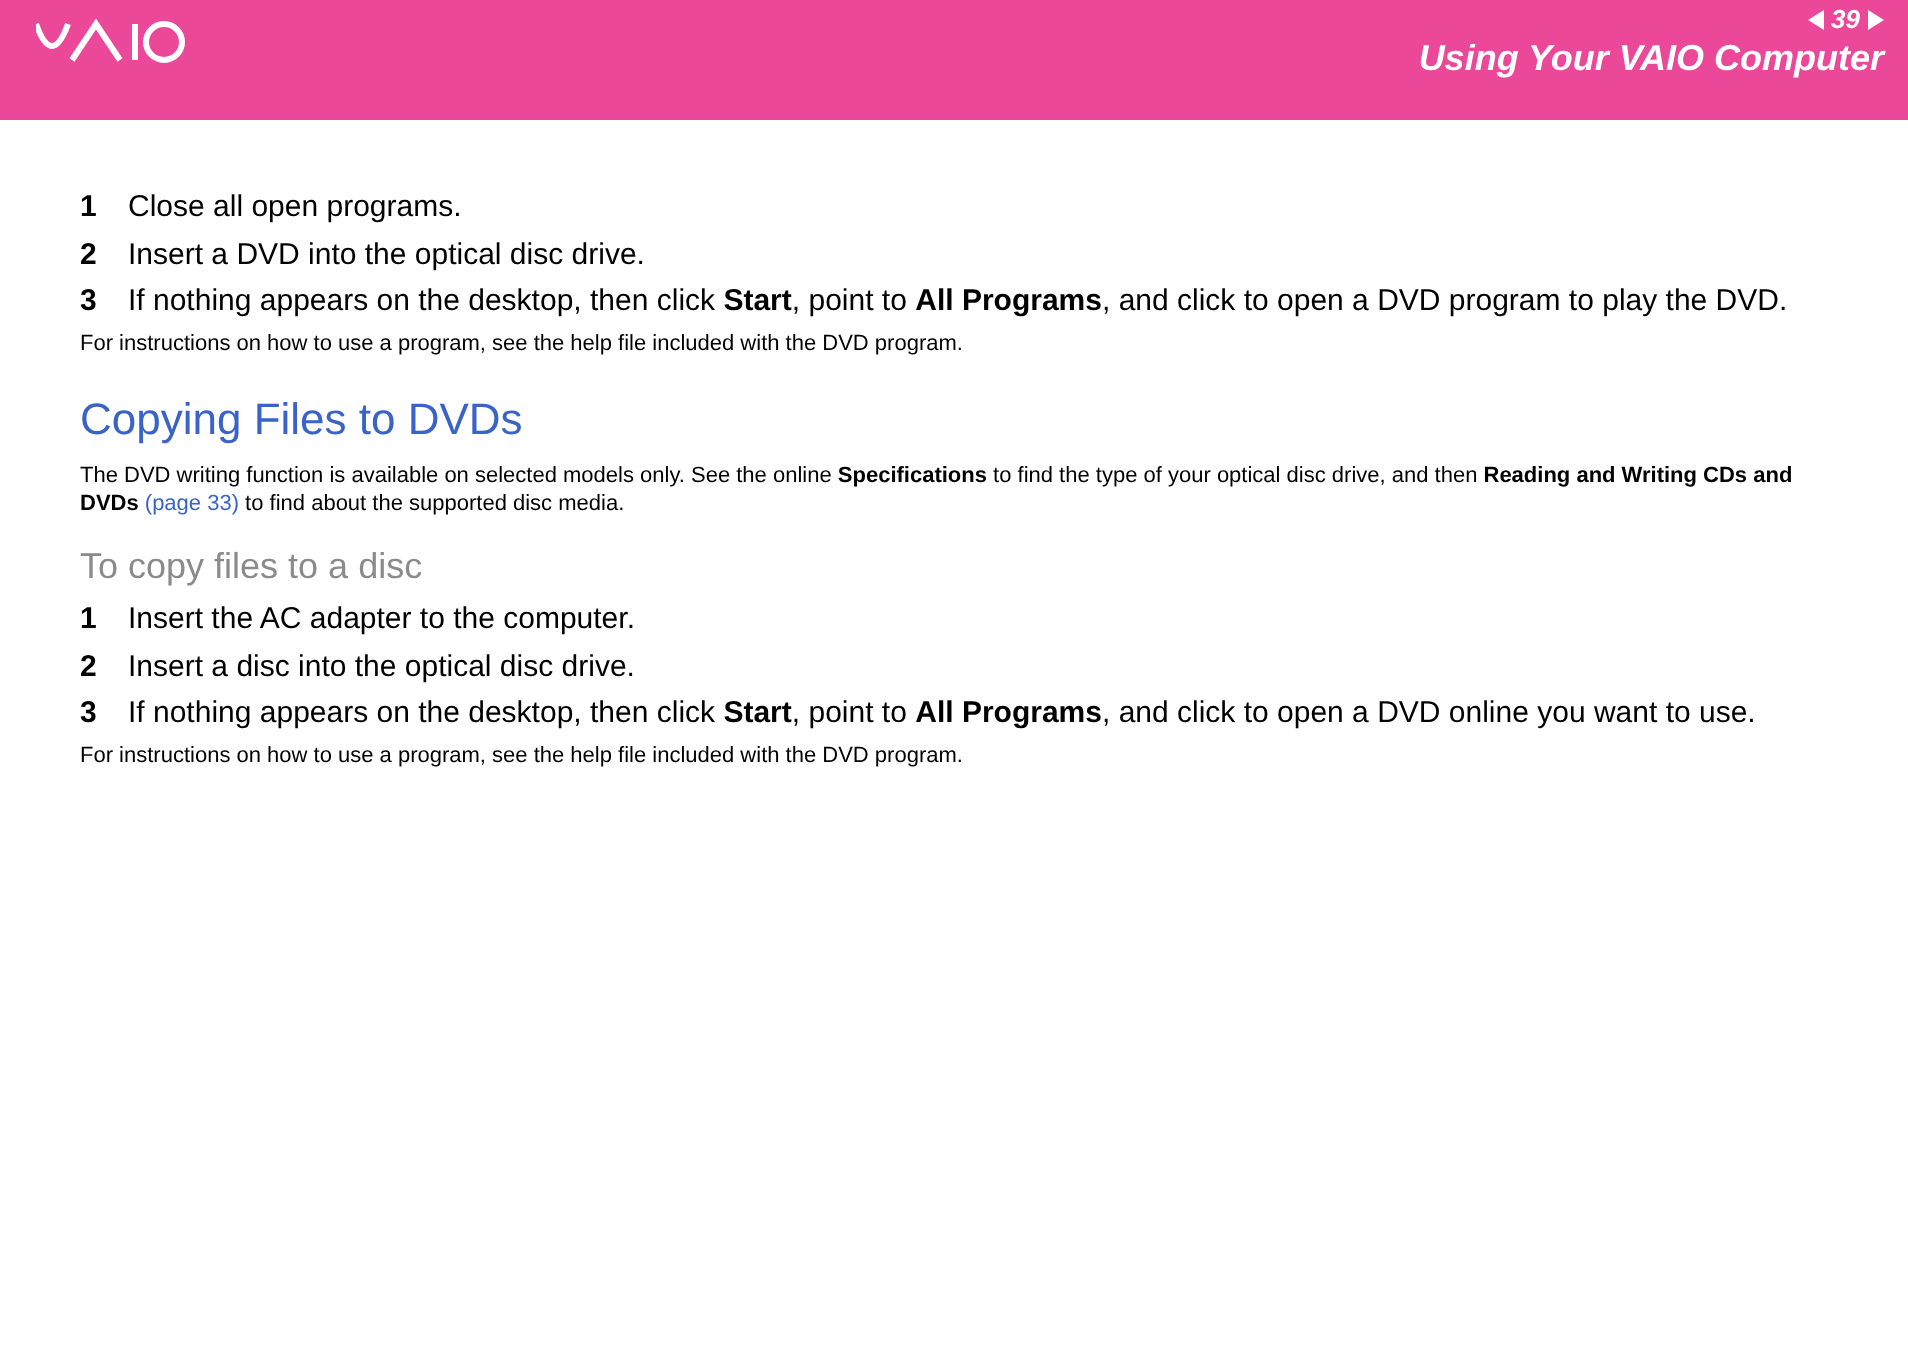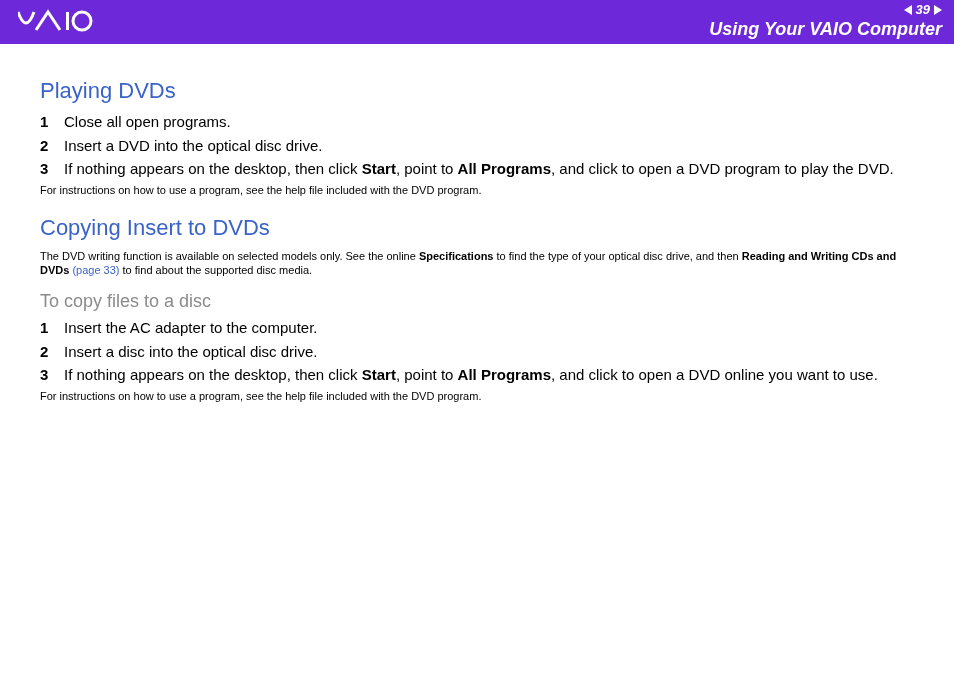--- a/index.html
+++ b/index.html
@@ -6,23 +6,23 @@
     margin: 0;
     padding: 0;
     width: 954px;
     height: 674px;
     font-family: Arial, Helvetica, sans-serif;
     background: #fff;
     color: #000;
     overflow: hidden;
   }
   .header {
-    background: #6d28d9;
+    background: #ec4899;
     color: #fff;
-    height: 44px;
+    height: 60px;
     position: relative;
   }
   .logo {
     position: absolute;
     left: 18px;
     top: 8px;
     font-weight: bold;
     letter-spacing: 2px;
     font-size: 22px;
     height: 28px;
@@ -121,32 +121,31 @@
       <span class="arrow-left"></span>
       <span>39</span>
       <span class="arrow-right"></span>
     </div>
     <div class="nav-title">Using Your VAIO Computer</div>
   </div>
 </div>
 
 <div class="content">
 
-  <div class="h1">Playing DVDs</div>
   <ol class="steps">
     <li>Close all open programs.</li>
     <li>Insert a DVD into the optical disc drive.</li>
     <li>
       <span>If nothing appears on the desktop, then click </span><strong>Start</strong><span>, point to </span><strong>All Programs</strong><span>, and click to open a DVD program to play the DVD.</span>
     </li>
   </ol>
   <p class="para">For instructions on how to use a program, see the help file included with the DVD program.</p>
 
   <div class="section2">
-    <div class="h1">Copying Insert to DVDs</div>
+    <div class="h1">Copying Files to DVDs</div>
     <p class="para">
       <span>The DVD writing function is available on selected models only. See the online </span><strong>Specifications</strong><span> to find the type of your optical disc drive, and then </span><strong>Reading and Writing CDs and DVDs </strong><span class="link">(page 33)</span><span> to find about the supported disc media.</span>
     </p>
     <div class="h2">To copy files to a disc</div>
     <ol class="steps">
       <li>Insert the AC adapter to the computer.</li>
       <li>Insert a disc into the optical disc drive.</li>
       <li>
         <span>If nothing appears on the desktop, then click </span><strong>Start</strong><span>, point to </span><strong>All Programs</strong><span>, and click to open a DVD online you want to use.</span>
       </li>

